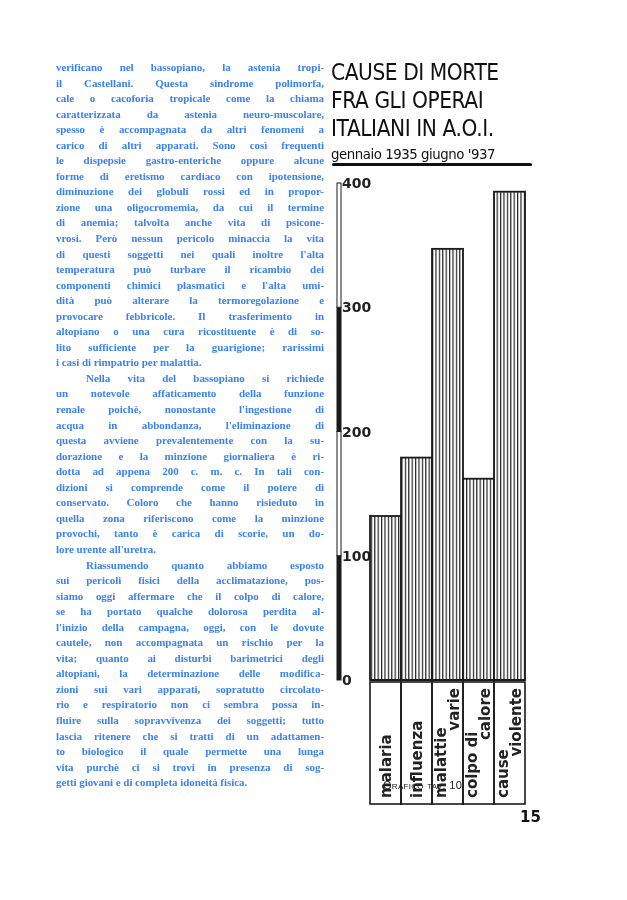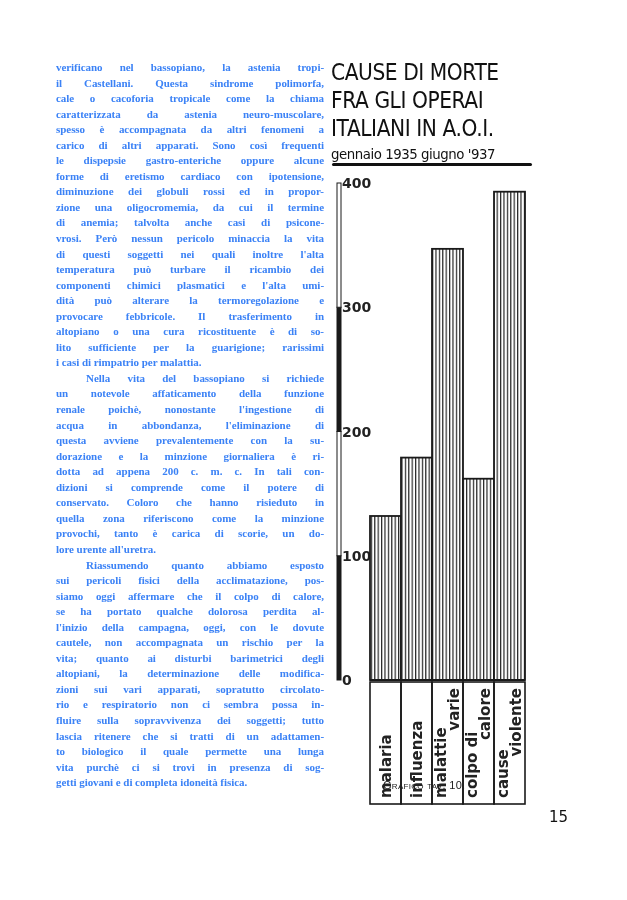--- a/index.html
+++ b/index.html
@@ -31,38 +31,38 @@
   .axis-label { font-family: "DejaVu Sans", sans-serif; font-weight: bold; font-size: 14px; fill: #222; }
   .cat-label { font-family: "DejaVu Sans", sans-serif; font-weight: bold; font-size: 15px; fill: #222; }
 
   .caption {
     position: absolute; left: 383px; top: 779px;
     font-family: Liberation Sans, sans-serif; font-size: 11px; color: #222;
     font-variant: small-caps; letter-spacing: 0.3px;
   }
   .page-number {
     position: absolute; left: 520px; top: 808px;
-    font-family: "DejaVu Sans", sans-serif; font-weight: normal; font-size: 15px; color: #111; margin-left: 29px;
+    font-family: "DejaVu Sans", sans-serif; font-weight: bold; font-size: 15px; color: #111;
   }
 </style>
 </head>
 <body>
 
 <div class="body-text" id="body-text">
     <span class="line">verificano nel bassopiano, la astenia tropi-</span>
     <span class="line">il Castellani. Questa sindrome polimorfa,</span>
     <span class="line">cale o cacoforia tropicale come la chiama</span>
     <span class="line">caratterizzata da astenia neuro-muscolare,</span>
     <span class="line">spesso è accompagnata da altri fenomeni a</span>
     <span class="line">carico di altri apparati. Sono così frequenti</span>
     <span class="line">le dispepsie gastro-enteriche oppure alcune</span>
     <span class="line">forme di eretismo cardiaco con ipotensione,</span>
     <span class="line">diminuzione dei globuli rossi ed in propor-</span>
     <span class="line">zione una oligocromemia, da cui il termine</span>
-    <span class="line">di anemia; talvolta anche casi di psicone-</span>
+    <span class="line">di anemia; talvolta anche vita di psicone-</span>
     <span class="line">vrosi. Però nessun pericolo minaccia la vita</span>
     <span class="line">di questi soggetti nei quali inoltre l'alta</span>
     <span class="line">temperatura può turbare il ricambio dei</span>
     <span class="line">componenti chimici plasmatici e l'alta umi-</span>
     <span class="line">dità può alterare la termoregolazione e</span>
     <span class="line">provocare febbricole. Il trasferimento in</span>
     <span class="line">altopiano o una cura ricostituente è di so-</span>
     <span class="line">lito sufficiente per la guarigione; rarissimi</span>
     <span class="line last">i casi di rimpatrio per malattia.</span>
     <span class="line indent">Nella vita del bassopiano si richiede</span>

